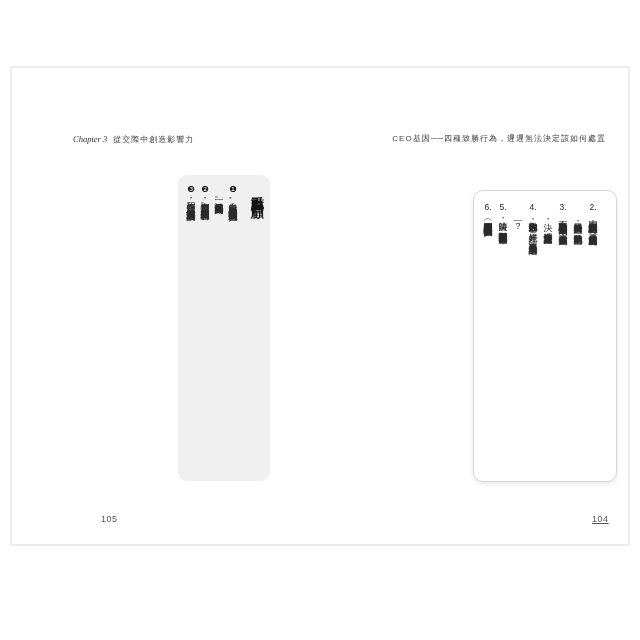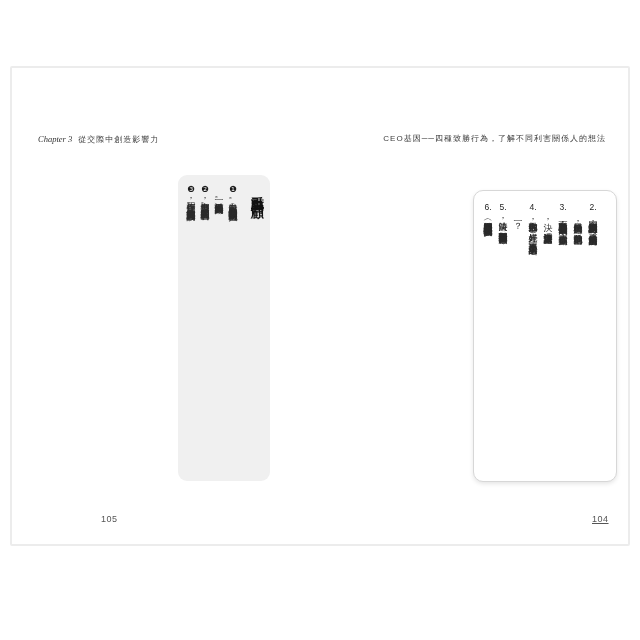--- a/index.html
+++ b/index.html
@@ -3,21 +3,21 @@
 <meta charset="utf-8">
 <style>
   html,body{margin:0;padding:0;background:#ffffff;width:640px;height:640px;overflow:hidden;}
   body{font-family:"Liberation Sans",sans-serif;color:#2b2b2b;position:relative;}
 
   
   .spread{position:absolute;left:10px;top:66px;width:616px;height:476px;
           background:#fff;border:2px solid #ececec;border-radius:2px;}
 
   
-  .running-head{position:absolute;font-size:8px;letter-spacing:1px;color:#3c3c3c;white-space:nowrap;}
+  .running-head{position:absolute;font-size:8px;letter-spacing:1px;color:#3c3c3c;white-space:nowrap;margin-left:35px;}
   .rh-left{left:38px;top:134px;}
   .rh-right{top:133px;right:34px;text-align:right;}
   .chap{font-family:"Liberation Serif",serif;font-style:italic;letter-spacing:0;
         font-size:8.5px;color:#333;margin-right:6px;}
 
   
   .review-box{position:absolute;left:178px;top:175px;width:92px;height:306px;
               background:#f0f0f0;border-radius:9px;box-sizing:border-box;
               padding:10px 10px 8px 6px;}
   
@@ -42,21 +42,21 @@
 </head>
 <body>
 
 <div class="spread"></div>
 
 <div class="running-head rh-left">
   <span class="chap">Chapter 3</span><span>從交際中創造影響力</span>
 </div>
 
 <div class="running-head rh-right">
-  <span>CEO基因──四種致勝行為，了解不同利害關係人的想法</span>
+  <span>CEO基因──四種致勝行為，遲遲無法決定該如何處置</span>
 </div>
 
 <div class="review-box">
   <div class="vtext">
     <div class="vtitle">重點回顧</div>
   <div class="vcol"><span class="num">❶</span>界定意向。抱負型意向（攸關全局的最重要目標）和交易型意向（每次與</div>
       <div class="vcol cont">人互動時的目標）必須保持一致。</div>
       <div class="vcol"><span class="num">❷</span>盡力發揮洞察力，了解不同利害關係人的想法。</div>
       <div class="vcol"><span class="num">❸</span>建立例行程序，設法讓利害關係人支持你的意向。</div>
     </div>

